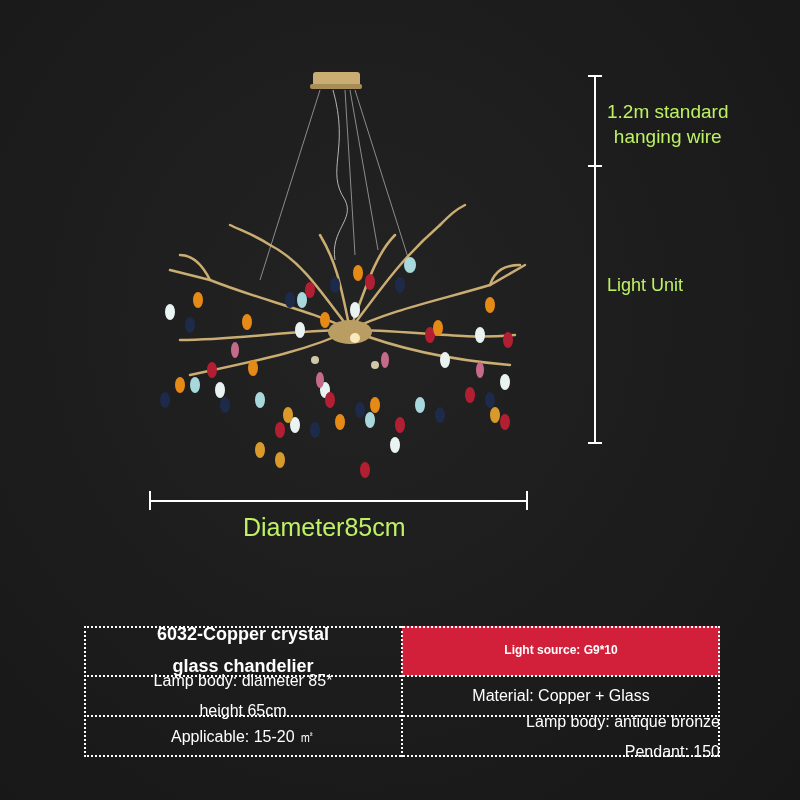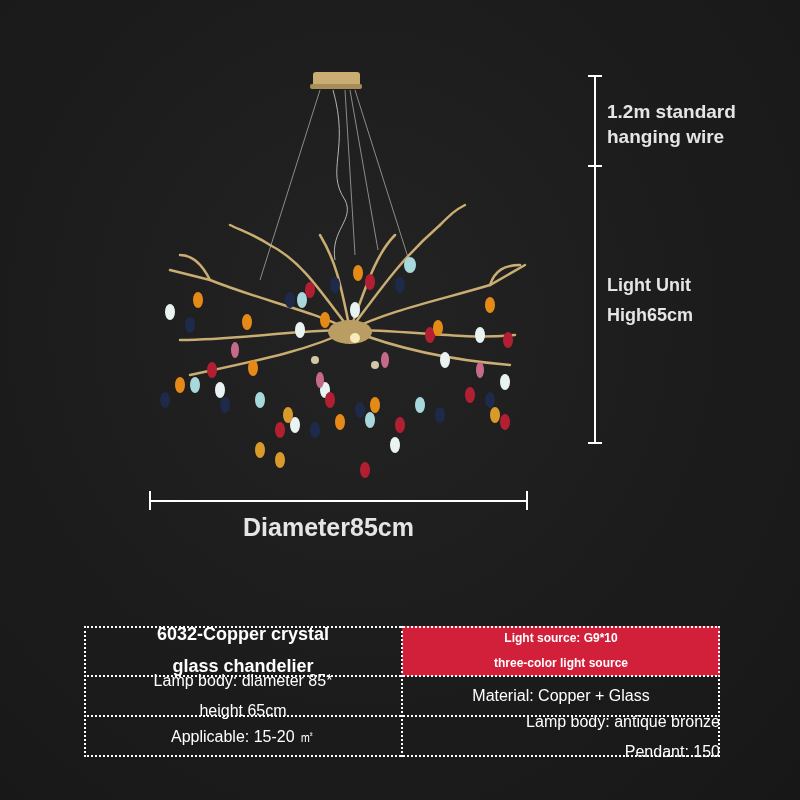--- a/index.html
+++ b/index.html
@@ -9,23 +9,22 @@
     font-family: "Liberation Sans", sans-serif;
     color: #ffffff;
     position: relative;
   }
   .bg {
     position: absolute; inset: 0;
     background: radial-gradient(ellipse at 45% 40%, #232323 0%, #1c1c1c 55%, #171717 100%);
   }
   .dim-line { position: absolute; background: #ffffff; }
   .dim-text {
-    position: absolute; color: #e5e5e5; text-align: left;
+    position: absolute; color: #bef264; text-align: center;
     line-height: 1.2;
-    font-weight: bold;
   }
   .chandelier { position: absolute; left: 150px; top: 60px; width: 400px; height: 420px; }
 
   .spec-table {
     position: absolute; left: 84px; top: 626px;
     width: 636px; height: 131px;
   }
   .cell {
     position: absolute; box-sizing: border-box;
     display: flex; align-items: center; justify-content: center;
@@ -156,37 +155,35 @@
 <div class="dim-line" style="left:588px; top:165px; width:14px; height:2px;"></div>
 <div class="dim-line" style="left:588px; top:442px; width:14px; height:2px;"></div>
 
 <div class="dim-text" style="left:607px; top:99px; font-size:19px; line-height:25px;">
   <div>1.2m standard</div>
   <div>hanging wire</div>
 </div>
 
 <div class="dim-text" style="left:607px; top:270px; font-size:18px; line-height:30px;">
   <div>Light Unit</div>
-  <div>High65cm</div>
 </div>
 
 <div class="dim-line" style="left:149px; top:500px; width:378px; height:2px;"></div>
 <div class="dim-line" style="left:149px; top:491px; width:2px; height:19px;"></div>
 <div class="dim-line" style="left:526px; top:491px; width:2px; height:19px;"></div>
 <div class="dim-text" style="left:243px; top:512px; font-size:25px;">Diameter85cm</div>
 
 <div class="spec-table">
 
   <div class="cell title-cell" style="left:0; top:0; width:318px; height:50px;">
     <div>6032-Copper crystal</div>
     <div>glass chandelier</div>
   </div>
   <div class="cell red-cell" style="left:318px; top:0; width:318px; height:50px;">
     <div>Light source: G9*10</div>
-    <div>three-color light source</div>
   </div>
 
   <div class="cell plain-cell" style="left:0; top:50px; width:318px; height:40px;">
     <div>Lamp body: diameter 85*</div>
     <div>height 65cm</div>
   </div>
   <div class="cell plain-cell" style="left:318px; top:50px; width:318px; height:40px;">
     <div>Material: Copper + Glass</div>
   </div>
 

